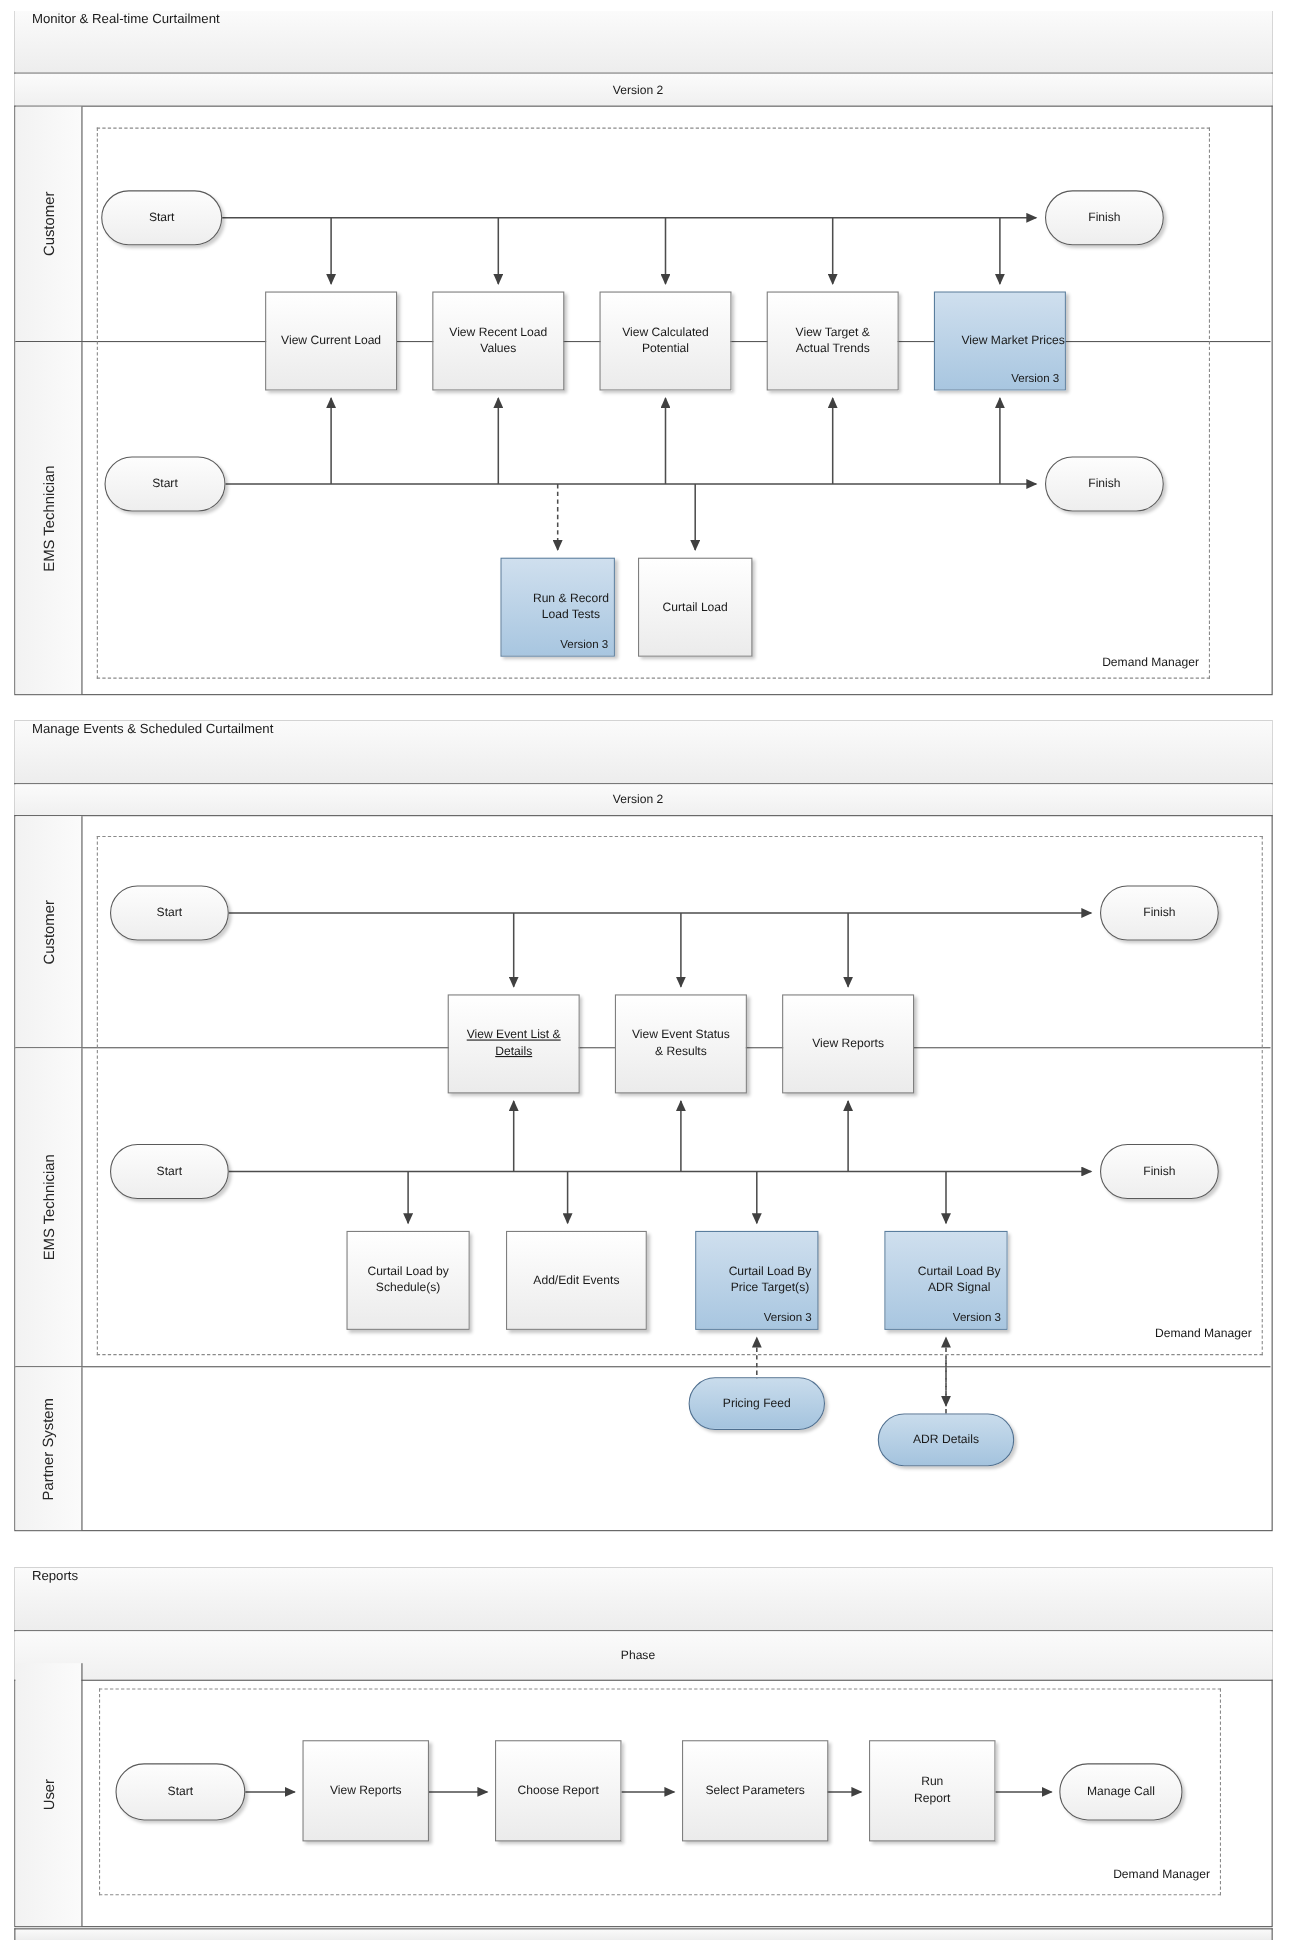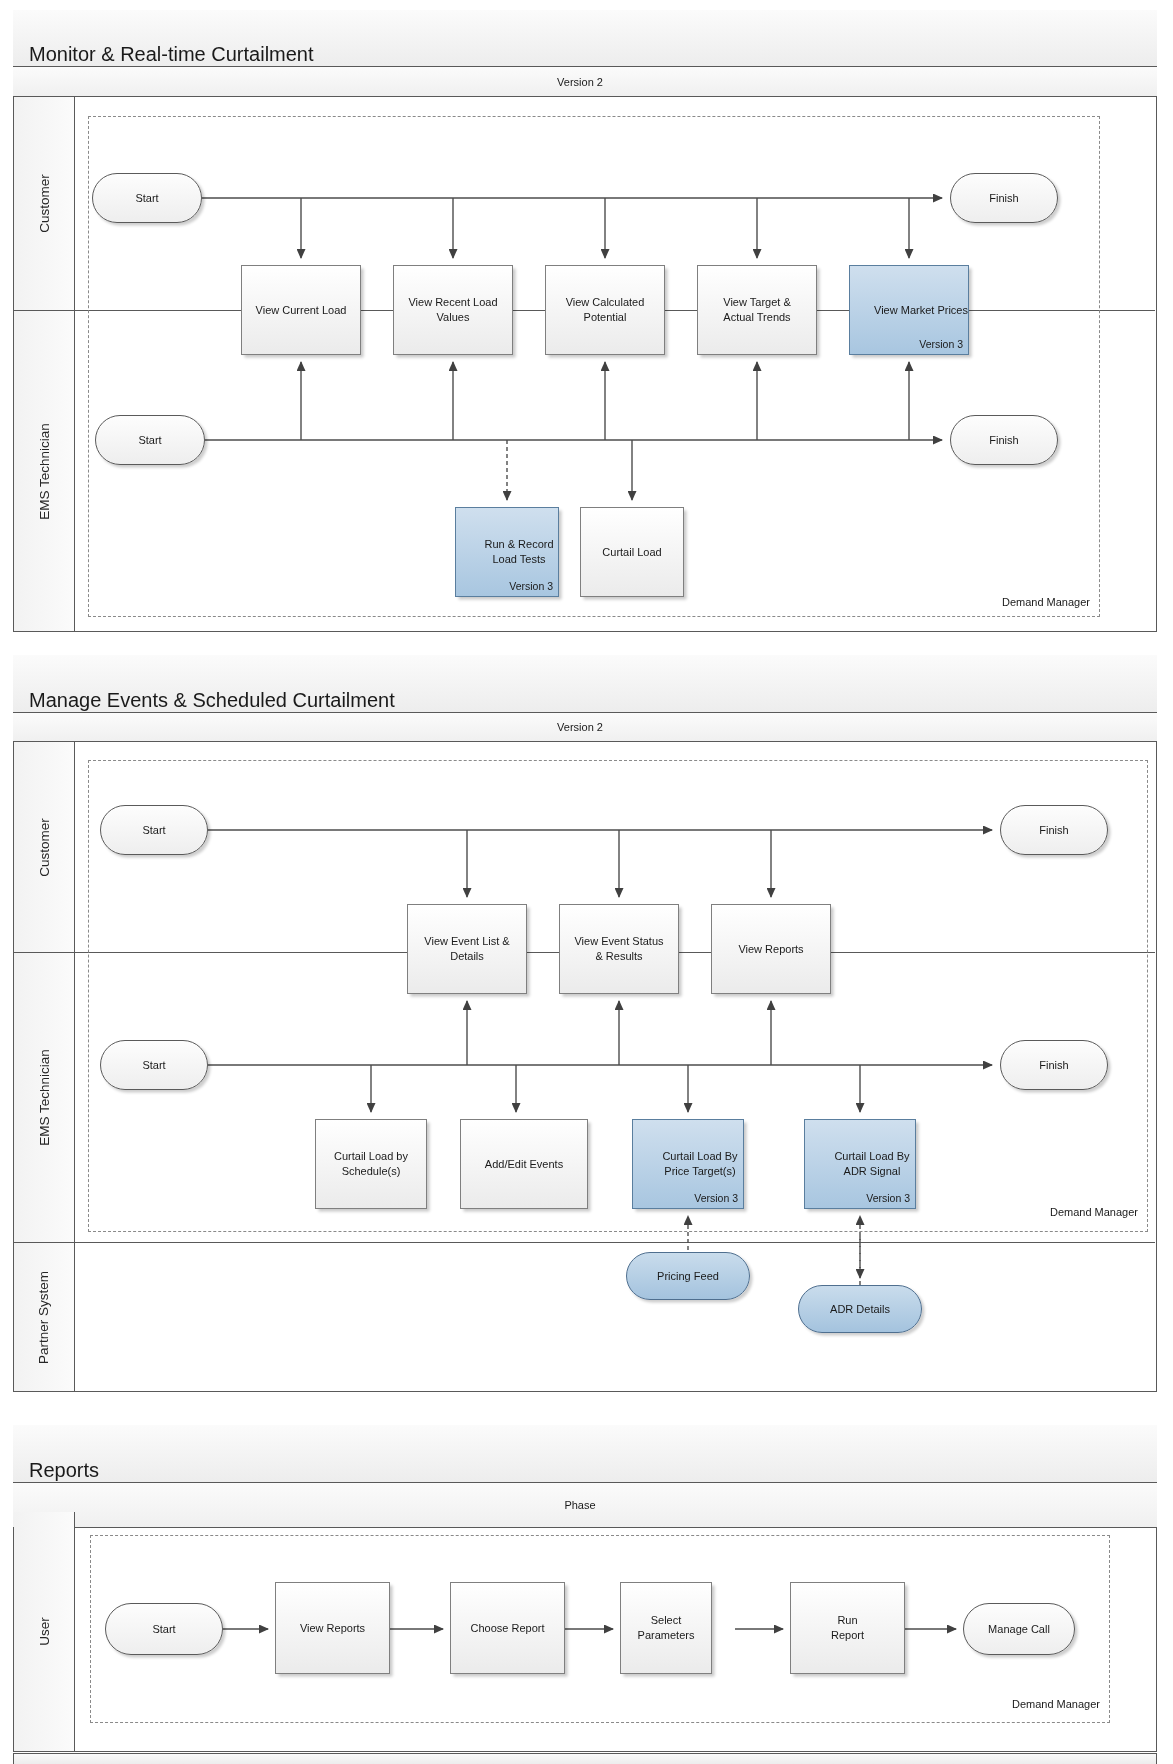--- a/index.html
+++ b/index.html
@@ -1,21 +1,21 @@
 <!DOCTYPE html>
 <html><head>
 <meta charset="utf-8">
 <style>
   html,body{margin:0;padding:0;background:#ffffff;}
   #canvas{position:relative;width:1173px;height:1764px;background:#ffffff;
           font-family:"Liberation Sans",sans-serif;color:#1a1a1a;overflow:hidden;}
   .frame{position:absolute;border:1.5px solid #595959;background:transparent;box-sizing:border-box;z-index:1;}
   .titlebar{position:absolute;box-sizing:border-box;border-bottom:1px solid #595959;
-            background:linear-gradient(#fbfbfb,#ededed);display:flex;align-items:flex-end;
-            padding-left:16px;font-size:20px;color:#1a1a1a;z-index:2;}
+            background:linear-gradient(#fbfbfb,#ededed);display:flex;align-items:flex-start;
+            padding-left:16px;font-size:12px;color:#1a1a1a;z-index:2;}
   .cornerbar{position:absolute;box-sizing:border-box;border-bottom:1px solid #595959;
              background:linear-gradient(#fbfbfb,#f0f0f0);display:flex;align-items:center;justify-content:center;
              padding-right:10px;font-size:11px;color:#1a1a1a;z-index:2;}
   .lane-col{position:absolute;box-sizing:border-box;border-right:1px solid #595959;
             background:linear-gradient(90deg,#f2f2f2,#fbfbfb);display:flex;align-items:center;justify-content:center;z-index:2;}
   .lane-col span{transform:rotate(-90deg);white-space:nowrap;font-size:13.5px;color:#262626;}
   .lane-line{position:absolute;height:1px;background:#595959;z-index:2;}
   .dashedrect{position:absolute;border:1.4px dashed #8a8a8a;box-sizing:border-box;z-index:3;}
   .dm-label{position:absolute;width:220px;text-align:right;font-size:11px;color:#1a1a1a;z-index:4;}
   svg.wires{position:absolute;left:0;top:0;z-index:5;pointer-events:none;}
@@ -120,21 +120,21 @@
   <div class="oval" style="left:1000px;top:805px;width:108px;height:50px;">
       <span>Finish</span>
     </div>
   <div class="oval" style="left:100px;top:1040px;width:108px;height:50px;">
       <span>Start</span>
     </div>
   <div class="oval" style="left:1000px;top:1040px;width:108px;height:50px;">
       <span>Finish</span>
     </div>
 
-  <div class="box" style="left:407px;top:904px;width:120px;height:90px;">
+  <div class="box" style="left:407px;top:904px;width:120px;height:90px;text-decoration:underline;">
       <span>View Event List &amp; Details</span>
     </div>
   <div class="box" style="left:559px;top:904px;width:120px;height:90px;">
       <span>View Event Status &amp; Results</span>
     </div>
   <div class="box" style="left:711px;top:904px;width:120px;height:90px;">
       <span>View Reports</span>
     </div>
 
   <div class="box" style="left:315px;top:1119px;width:112px;height:90px;">
@@ -174,21 +174,21 @@
 
   <div class="oval" style="left:105px;top:1603px;width:118px;height:52px;">
       <span>Start</span>
     </div>
   <div class="box" style="left:275px;top:1582px;width:115px;height:92px;">
       <span>View Reports</span>
     </div>
   <div class="box" style="left:450px;top:1582px;width:115px;height:92px;">
       <span>Choose Report</span>
     </div>
-  <div class="box" style="left:620px;top:1582px;width:92px;height:92px;">
+  <div class="box" style="left:620px;top:1582px;width:133px;height:92px;">
       <span>Select Parameters</span>
     </div>
   <div class="box" style="left:790px;top:1582px;width:115px;height:92px;">
       <span class="narrow">Run Report</span>
     </div>
   <div class="oval" style="left:963px;top:1603px;width:112px;height:52px;align-items:center;">
       <span>Manage Call</span>
     </div>
 
   <div class="cutbar" style="left:13px;top:1753px;width:1144px;height:11px;"></div>

